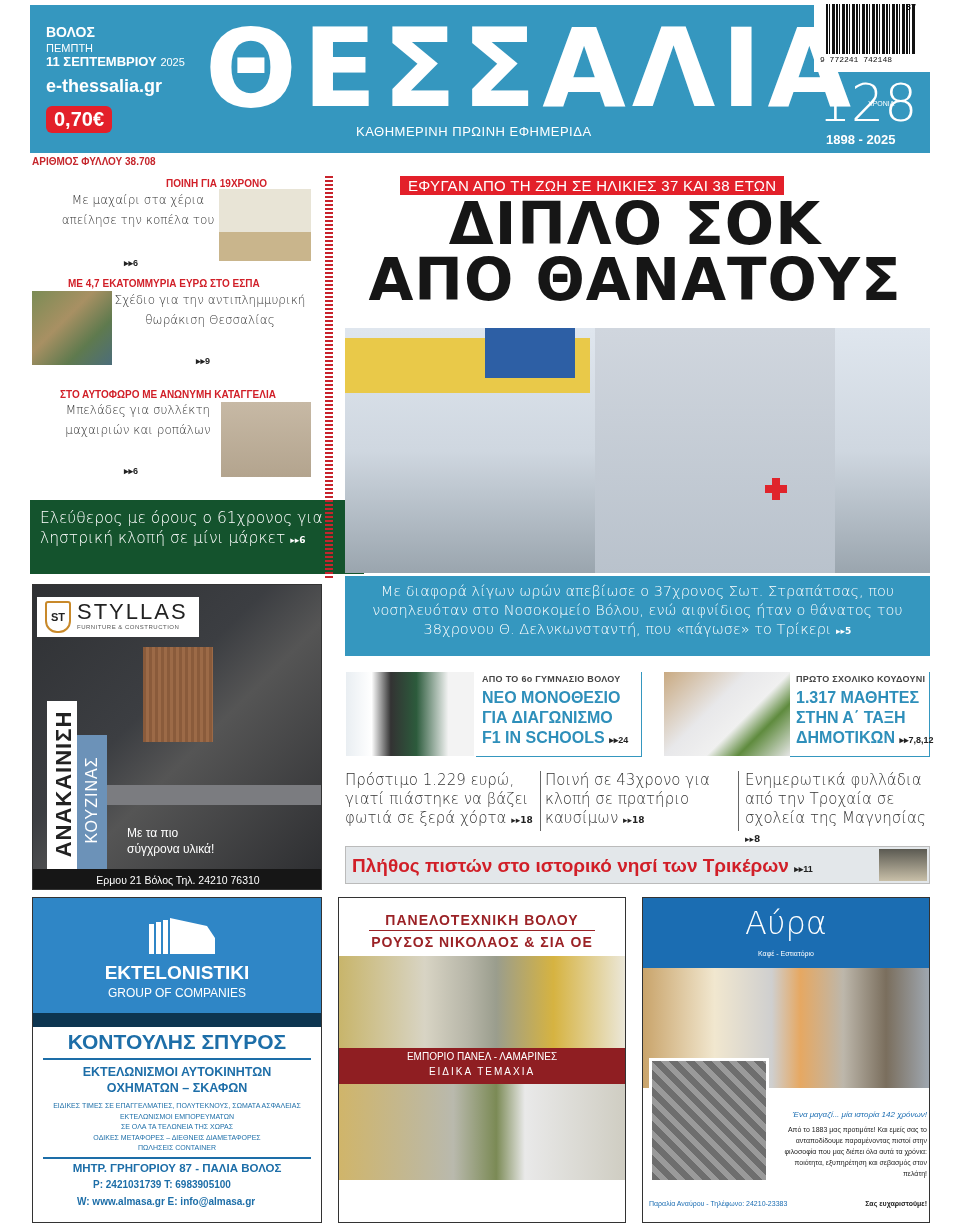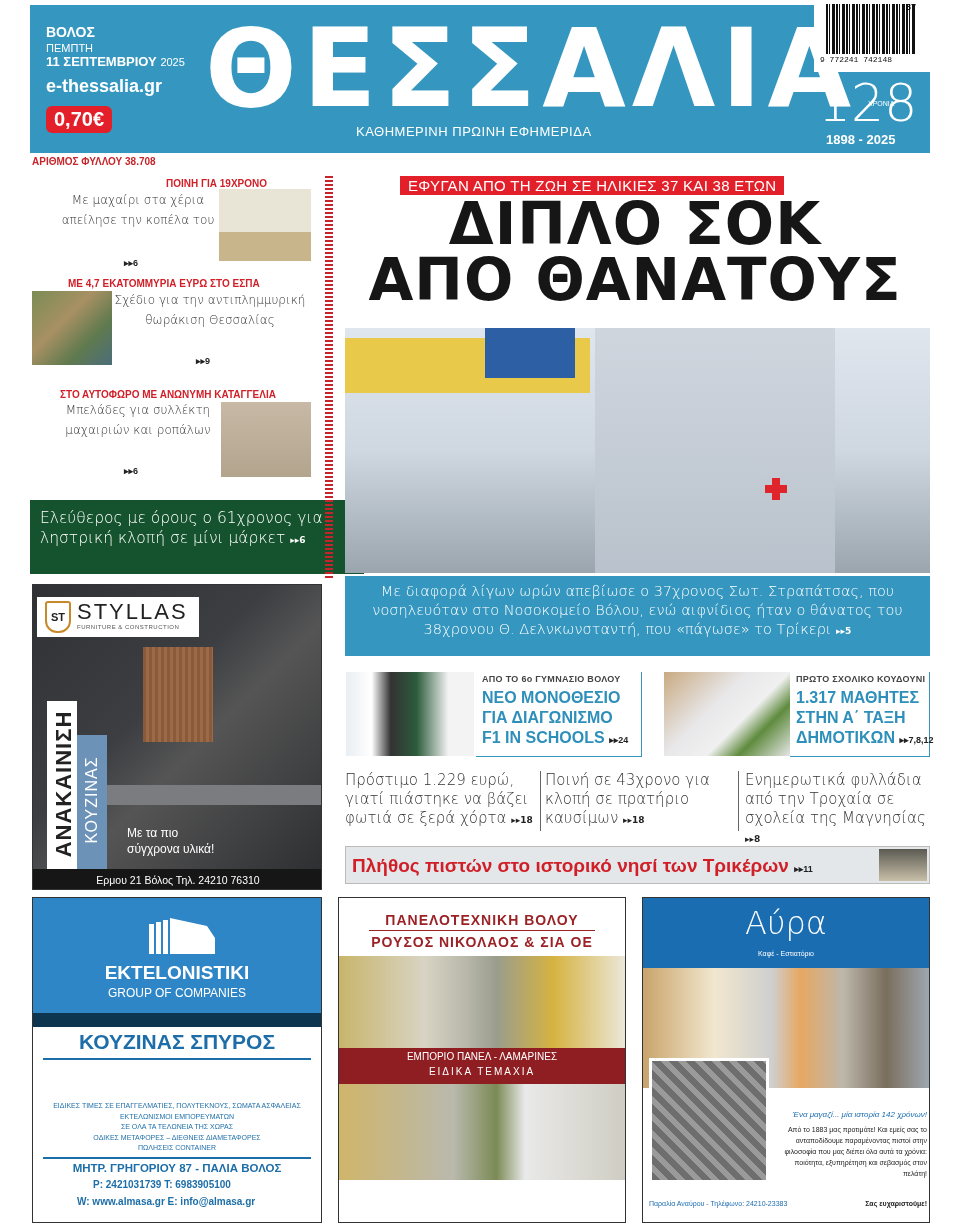--- a/index.html
+++ b/index.html
@@ -261,22 +261,26 @@
   <div class="abs ekt-top"></div>
   <svg class="abs ekt-icon" viewBox="0 0 70 40">
     <rect x="2" y="8" width="5" height="30" fill="#fff"></rect>
     <rect x="9" y="6" width="5" height="32" fill="#fff"></rect>
     <rect x="16" y="4" width="5" height="34" fill="#fff"></rect>
     <polygon points="23,2 60,10 68,22 68,38 23,38" fill="#fff"></polygon>
   </svg>
   <div class="abs ekt-name">EKTELONISTIKI</div>
   <div class="abs ekt-sub">GROUP OF COMPANIES</div>
   <div class="abs ekt-bar"></div>
-  <div class="abs ekt-owner">ΚΟΥΖΙΝΑΣ ΣΠΥΡΟΣ</div>
+  <div class="abs ekt-owner">ΚΟΝΤΟΥΛΗΣ ΣΠΥΡΟΣ</div>
   <div class="abs ekt-rule"></div>
+  <div class="abs ekt-service">
+    <div>ΕΚΤΕΛΩΝΙΣΜΟΙ ΑΥΤΟΚΙΝΗΤΩΝ</div>
+    <div>ΟΧΗΜΑΤΩΝ – ΣΚΑΦΩΝ</div>
+  </div>
   <div class="abs ekt-details">
     <div>ΕΙΔΙΚΕΣ ΤΙΜΕΣ ΣΕ ΕΠΑΓΓΕΛΜΑΤΙΕΣ, ΠΟΛΥΤΕΚΝΟΥΣ, ΣΩΜΑΤΑ ΑΣΦΑΛΕΙΑΣ</div>
     <div>ΕΚΤΕΛΩΝΙΣΜΟΙ ΕΜΠΟΡΕΥΜΑΤΩΝ</div>
     <div>ΣΕ ΟΛΑ ΤΑ ΤΕΛΩΝΕΙΑ ΤΗΣ ΧΩΡΑΣ</div>
     <div>ΟΔΙΚΕΣ ΜΕΤΑΦΟΡΕΣ – ΔΙΕΘΝΕΙΣ ΔΙΑΜΕΤΑΦΟΡΕΣ</div>
     <div>ΠΩΛΗΣΕΙΣ CONTAINER</div>
   </div>
   <div class="abs ekt-rule2"></div>
   <div class="abs ekt-addr">ΜΗΤΡ. ΓΡΗΓΟΡΙΟΥ 87 - ΠΑΛΙΑ ΒΟΛΟΣ</div>
   <div class="abs ekt-phone">P: 2421031739 T: 6983905100</div>

